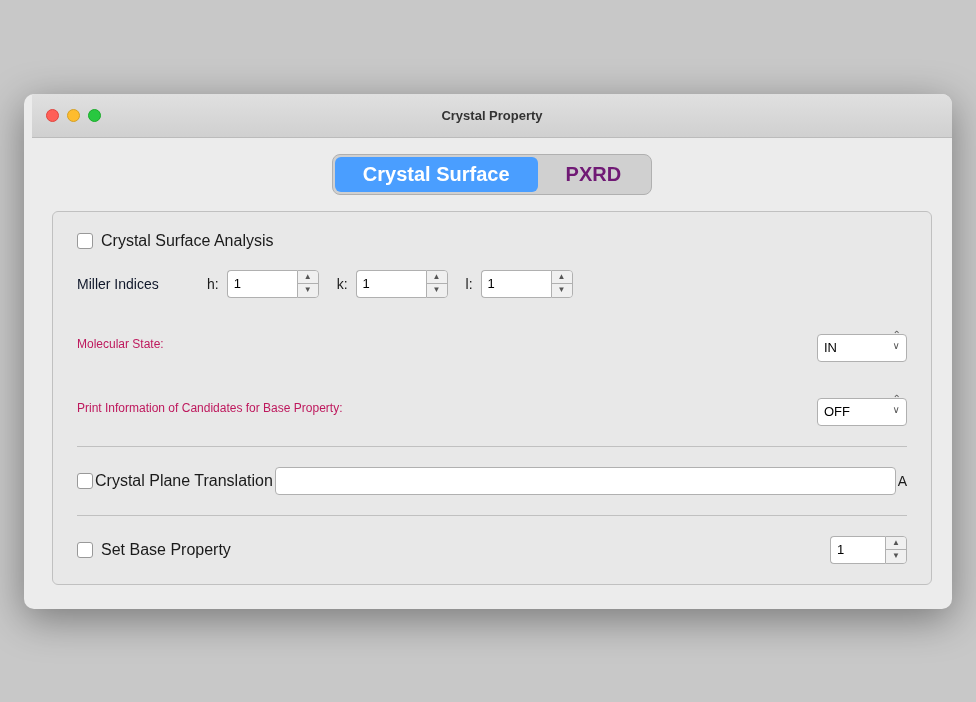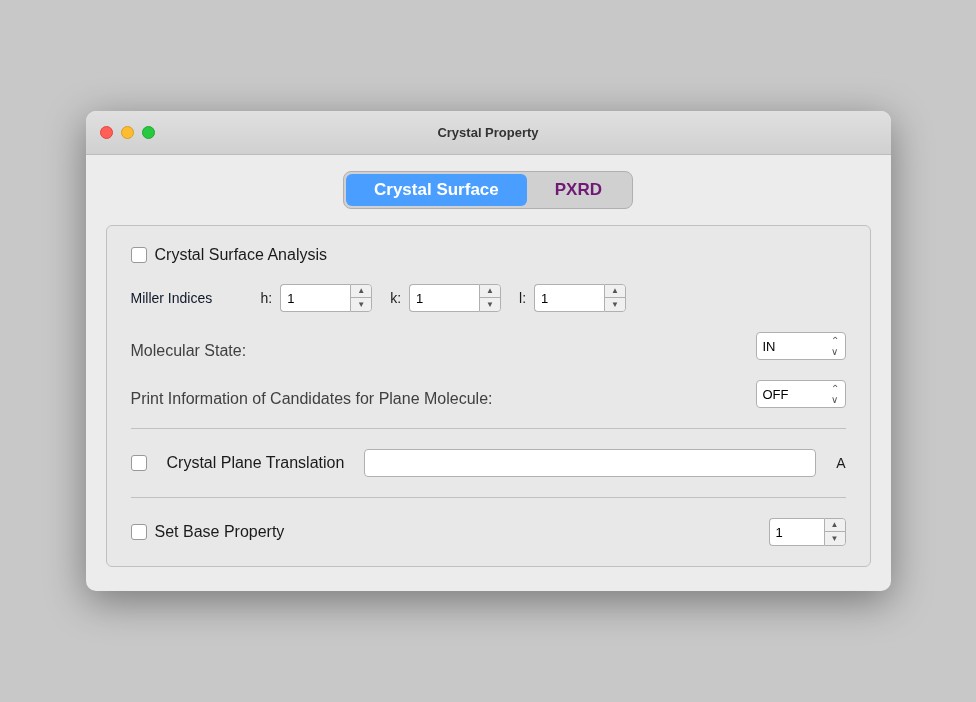--- a/index.html
+++ b/index.html
@@ -14,25 +14,26 @@
       font-size: 14px;
       color: #1a1a1a;
       display: flex;
       justify-content: center;
       align-items: center;
       width: 976px;
       height: 702px;
     }
 
     .window {
-      width: 805px;
+      width: 928px;
       background: #ececec;
       border-radius: 10px;
       box-shadow: 0 10px 40px rgba(0,0,0,0.4);
       overflow: hidden;
+      padding-left: 8px;
     }
 
     .title-bar {
       background: linear-gradient(to bottom, #e0e0e0, #d0d0d0);
       height: 44px;
       display: flex;
       align-items: center;
       padding: 0 14px;
       position: relative;
       border-bottom: 1px solid #bbb;
@@ -81,21 +82,21 @@
       background: #d0d0d0;
       border-radius: 8px;
       padding: 2px;
       border: 1px solid #b0b0b0;
     }
 
     .tab-btn {
       padding: 6px 28px;
       border-radius: 6px;
       border: none;
-      font-size: 17px;
+      font-size: 20px;
       font-weight: 600;
       cursor: pointer;
     }
 
     .tab-btn.active {
       background: #4a9eff;
       color: white;
     }
 
     .tab-btn.inactive {
@@ -206,22 +207,22 @@
 
     
     .label-select-row {
       display: flex;
       align-items: center;
       justify-content: space-between;
       margin-bottom: 20px;
     }
 
     .row-label {
-      font-size: 16px;
-      color: #404040;
+      font-size: 12px;
+      color: #be185d;
       margin-top: 9px;
     }
 
     .select-input {
       width: 90px;
       height: 28px;
       border: 1px solid #b0b0b0;
       border-radius: 4px;
       background: white;
       padding: 0 6px;
@@ -233,20 +234,21 @@
     }
 
     .select-wrapper {
       position: relative;
       display: inline-flex;
       align-items: center;
     }
 
     .select-wrapper select {
       padding-right: 24px;
+      margin-top: 16px;
     }
 
     .select-arrow {
       position: absolute;
       right: 6px;
       pointer-events: none;
       font-size: 10px;
       color: #555;
     }
 
@@ -254,21 +256,21 @@
     .divider {
       height: 1px;
       background: #c0c0c0;
       margin: 8px 0 20px 0;
     }
 
     
     .plane-row {
       display: flex;
       align-items: center;
-      gap: 20px;
+      gap: 2px;
       margin-bottom: 20px;
     }
 
     .plane-input {
       flex: 1;
       height: 28px;
       border: 1px solid #b0b0b0;
       border-radius: 4px;
       background: white;
       padding: 0 6px;
@@ -375,21 +377,21 @@
           <select class="select-input">
             <option>IN</option>
             <option>OUT</option>
             <option>BOTH</option>
           </select>
           <span class="select-arrow">⌃<br style="line-height:0">∨</span>
         </div>
       </div>
 
       <div class="label-select-row">
-        <span class="row-label">Print Information of Candidates for Plane Molecule:</span>
+        <span class="row-label">Print Information of Candidates for Base Property:</span>
         <div class="select-wrapper">
           <select class="select-input">
             <option>OFF</option>
             <option>ON</option>
           </select>
           <span class="select-arrow">⌃<br style="line-height:0">∨</span>
         </div>
       </div>
 
       <div class="divider"></div>

